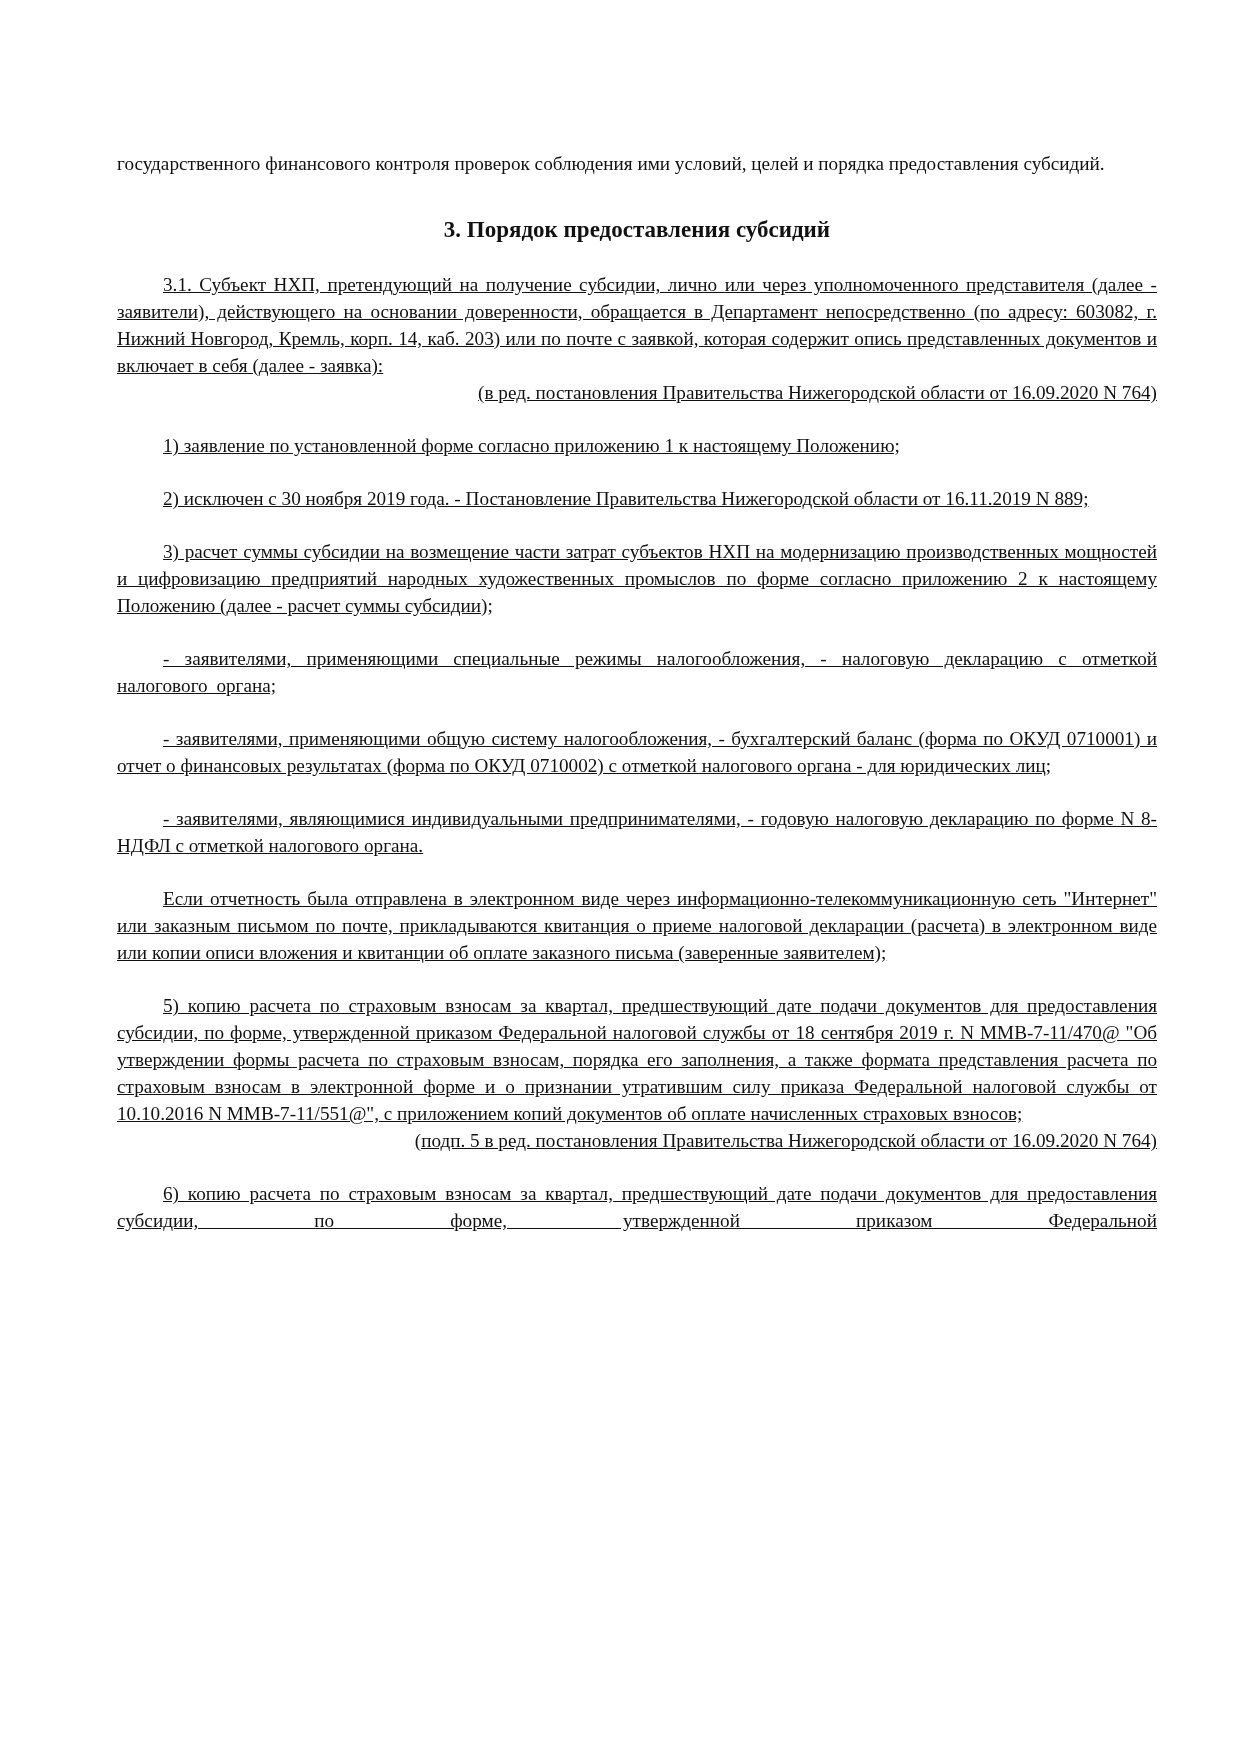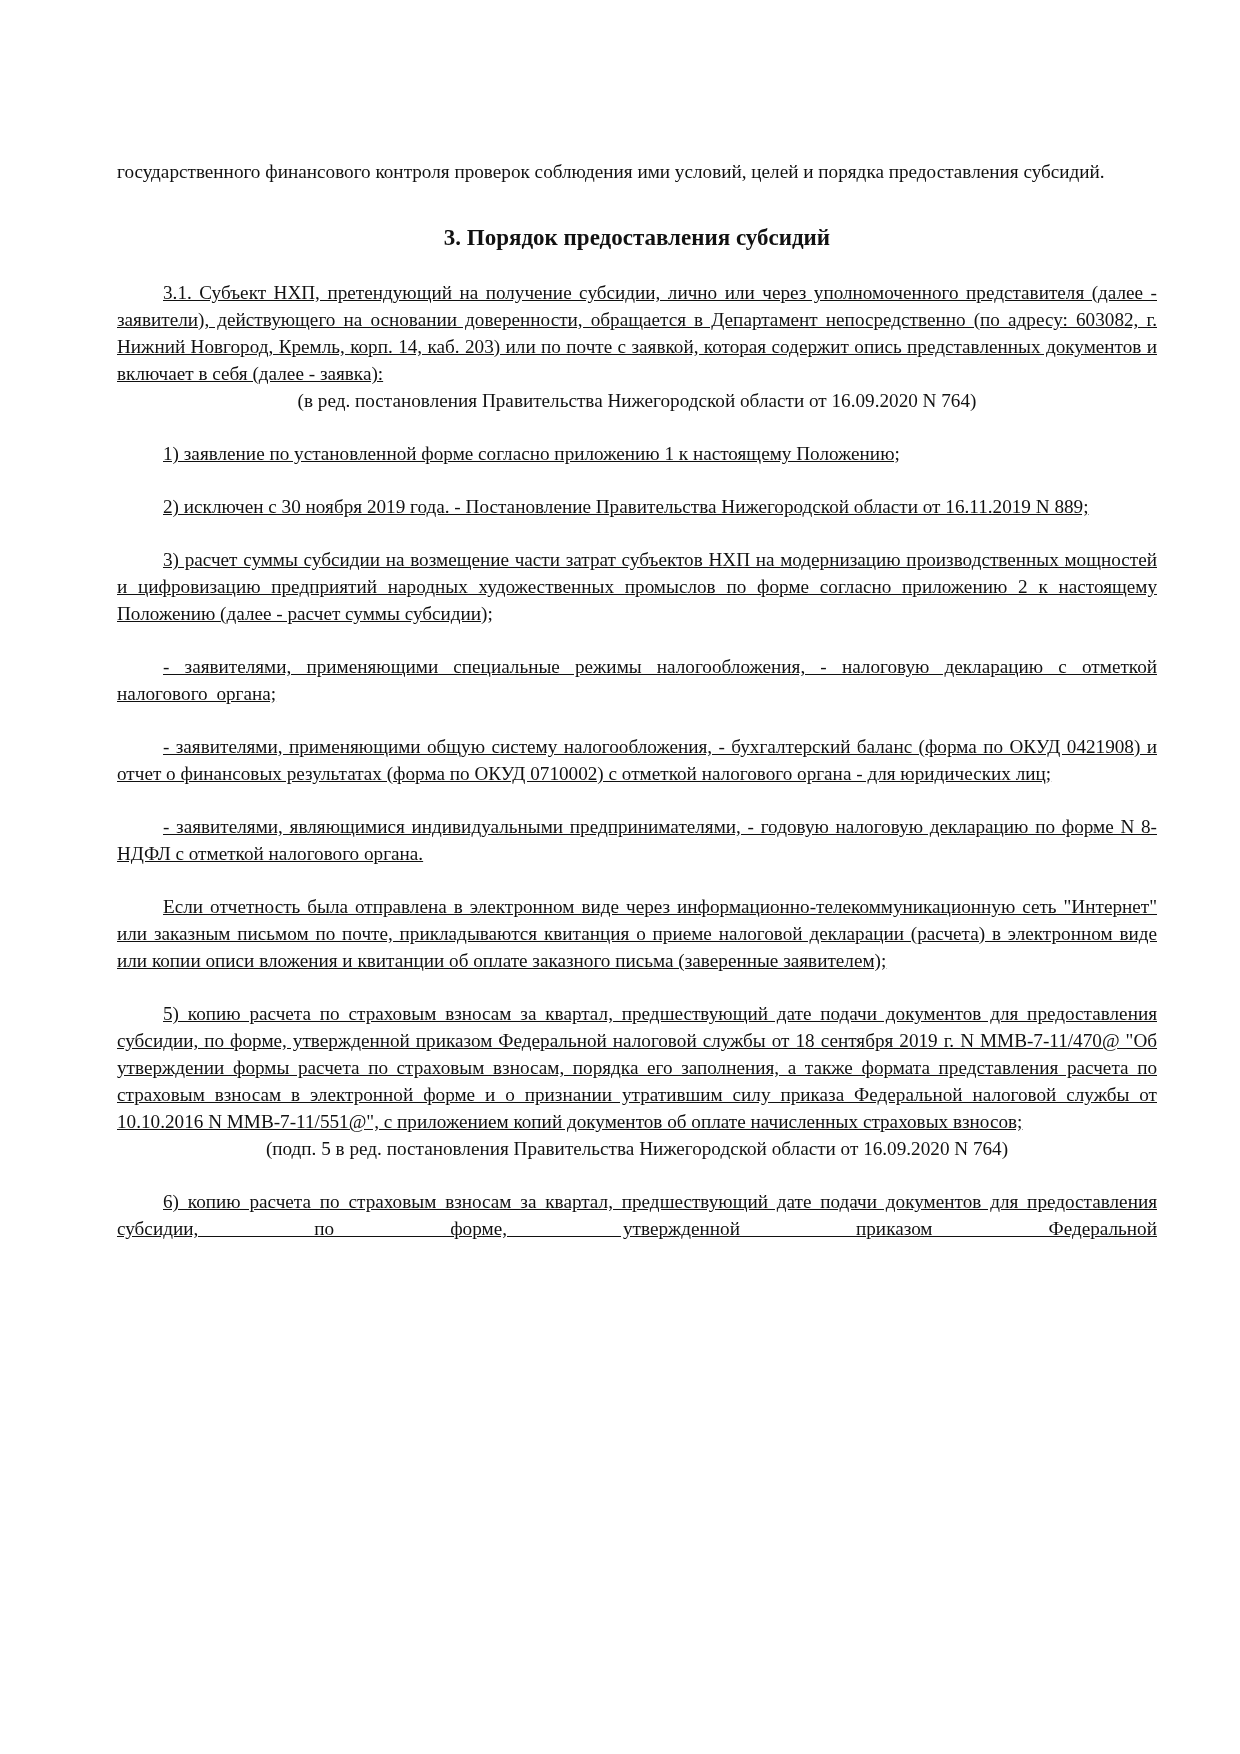--- a/index.html
+++ b/index.html
@@ -11,21 +11,21 @@
       width: 1240px;
       height: 1754px;
       position: relative;
       overflow: hidden;
       font-family: "Liberation Serif", "DejaVu Serif", serif;
       color: #111111;
     }
     .page {
       position: absolute;
       left: 117px;
-      top: 158px;
+      top: 150px;
       width: 1040px;
       font-size: 19.2px;
       line-height: 27px;
     }
     p {
       margin: 0;
       text-align: justify;
     }
     .indent {
       text-indent: 46px;
@@ -37,21 +37,22 @@
     .heading {
       text-align: center;
       font-weight: bold;
       font-size: 23px;
       line-height: 30px;
       margin-top: 38px;
       margin-bottom: 26px;
       font-family: Liberation Serif, serif;
     }
     .edit-note {
-      text-align: center;
+      text-align: right;
+      text-decoration: underline;
     }
     .wide {
       word-spacing: 4px;
     }
   </style>
 </head>
 <body>
 
 <div class="page">
 
@@ -64,21 +65,21 @@
 
   <p class="indent gap">1) заявление по установленной форме согласно приложению 1 к настоящему Положению;</p>
 
   <p class="indent gap">2) исключен с 30 ноября 2019 года. - Постановление Правительства Нижегородской области от 16.11.2019 N 889;</p>
 
   <p class="indent gap">3) расчет суммы субсидии на возмещение части затрат субъектов НХП на модернизацию производственных мощностей и цифровизацию предприятий народных художественных промыслов по форме согласно приложению 2 к настоящему Положению (далее - расчет суммы субсидии);</p>
 
 
   <p class="indent gap wide">- заявителями, применяющими специальные режимы налогообложения, - налоговую декларацию с отметкой налогового органа;</p>
 
-  <p class="indent gap">- заявителями, применяющими общую систему налогообложения, - бухгалтерский баланс (форма по ОКУД 0421908) и отчет о финансовых результатах (форма по ОКУД 0710002) с отметкой налогового органа - для юридических лиц;</p>
+  <p class="indent gap">- заявителями, применяющими общую систему налогообложения, - бухгалтерский баланс (форма по ОКУД 0710001) и отчет о финансовых результатах (форма по ОКУД 0710002) с отметкой налогового органа - для юридических лиц;</p>
 
   <p class="indent gap">- заявителями, являющимися индивидуальными предпринимателями, - годовую налоговую декларацию по форме N 8-НДФЛ с отметкой налогового органа.</p>
 
   <p class="indent gap">Если отчетность была отправлена в электронном виде через информационно-телекоммуникационную сеть "Интернет" или заказным письмом по почте, прикладываются квитанция о приеме налоговой декларации (расчета) в электронном виде или копии описи вложения и квитанции об оплате заказного письма (заверенные заявителем);</p>
 
   <p class="indent gap">5) копию расчета по страховым взносам за квартал, предшествующий дате подачи документов для предоставления субсидии, по форме, утвержденной приказом Федеральной налоговой службы от 18 сентября 2019 г. N ММВ-7-11/470@ "Об утверждении формы расчета по страховым взносам, порядка его заполнения, а также формата представления расчета по страховым взносам в электронной форме и о признании утратившим силу приказа Федеральной налоговой службы от 10.10.2016 N ММВ-7-11/551@", с приложением копий документов об оплате начисленных страховых взносов;</p>
   <p class="edit-note">(подп. 5 в ред. постановления Правительства Нижегородской области от 16.09.2020 N 764)</p>
 
   <p class="indent gap wide" style="text-align-last: justify;">6) копию расчета по страховым взносам за квартал, предшествующий дате подачи документов для предоставления субсидии, по форме, утвержденной приказом Федеральной</p>
 

